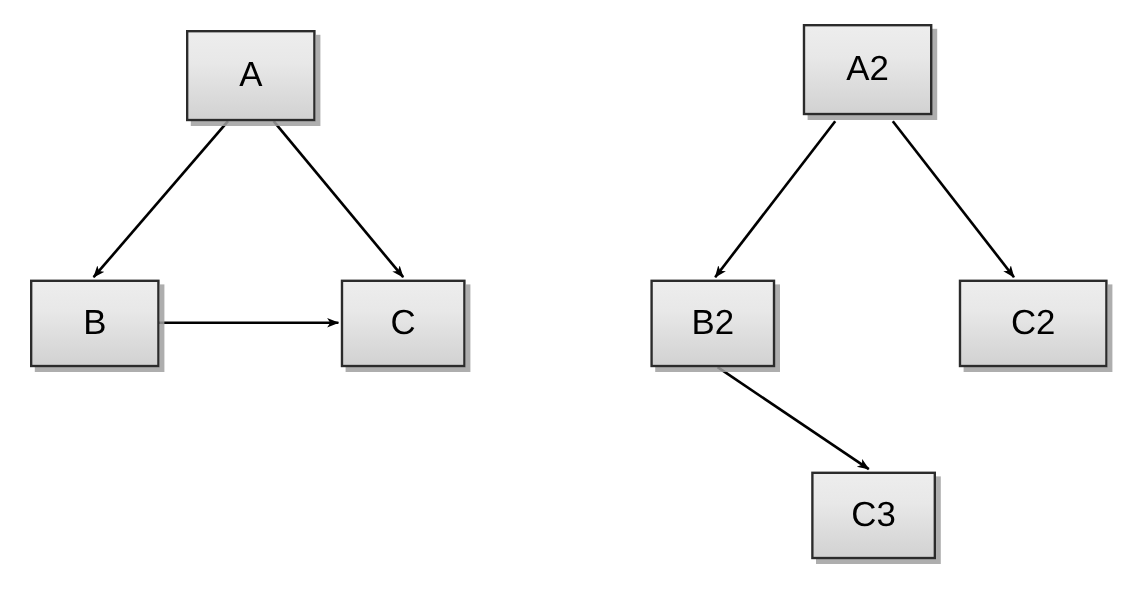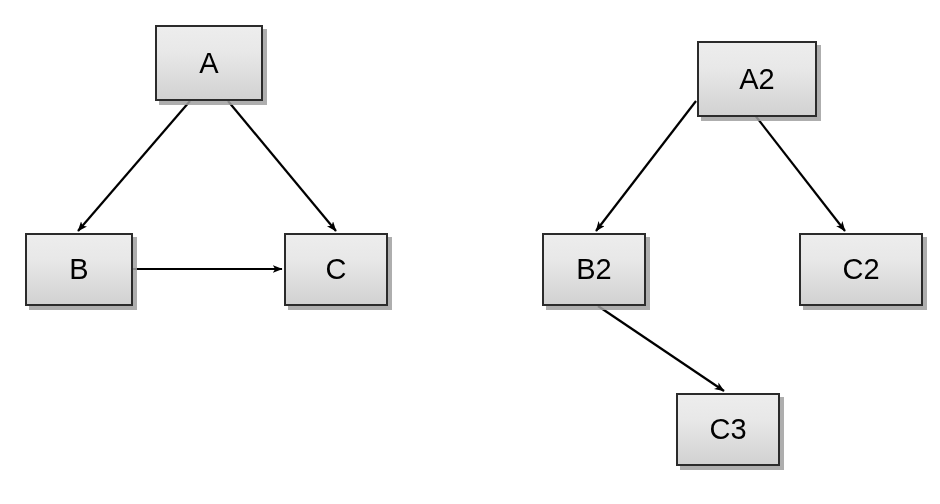--- a/index.html
+++ b/index.html
@@ -70,21 +70,21 @@
   <div id="nodes-group">
       <div class="node" style="left: 155px; top: 25px; width: 108px; height: 76px;">
         <span class="node-label">A</span>
       </div>
       <div class="node" style="left: 25px; top: 233px; width: 108px; height: 73px;">
         <span class="node-label">B</span>
       </div>
       <div class="node" style="left: 284px; top: 233px; width: 104px; height: 73px;">
         <span class="node-label">C</span>
       </div>
-      <div class="node" style="left: 669px; top: 41px; width: 120px; height: 76px; margin-left: 28px;">
+      <div class="node" style="left: 669px; top: 20px; width: 108px; height: 76px;">
         <span class="node-label">A2</span>
       </div>
       <div class="node" style="left: 542px; top: 233px; width: 104px; height: 73px;">
         <span class="node-label">B2</span>
       </div>
       <div class="node" style="left: 799px; top: 233px; width: 124px; height: 73px;">
         <span class="node-label">C2</span>
       </div>
       <div class="node" style="left: 676px; top: 393px; width: 104px; height: 73px;">
         <span class="node-label">C3</span>

